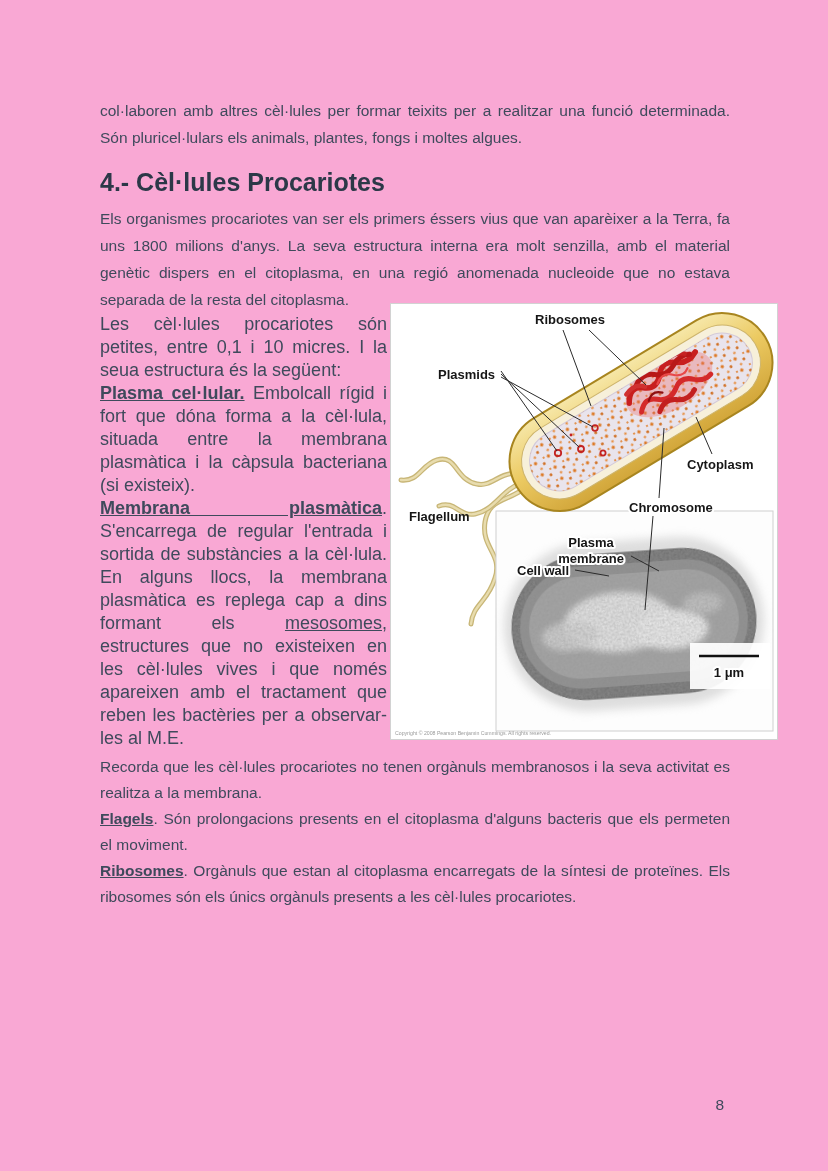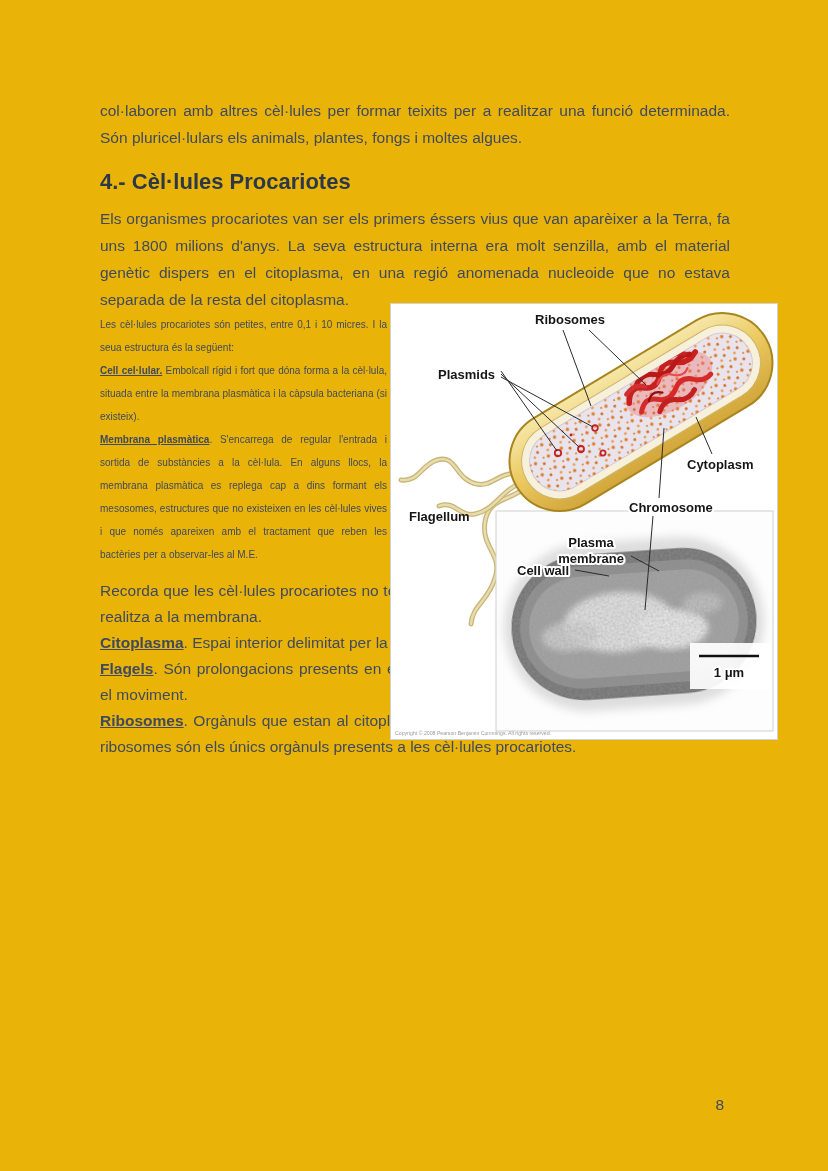--- a/index.html
+++ b/index.html
@@ -1,30 +1,30 @@
 <!DOCTYPE html>
 <html><head>
 <meta charset="utf-8">
 <style>
   * { margin:0; padding:0; box-sizing:border-box; }
   html,body { background:#ffffff; }
   body { font-family:"Liberation Sans", sans-serif; }
-  .page { width:828px; height:1171px; background:#eab308; position:relative; overflow:hidden; }
+  .page { width:828px; height:1171px; background:#f9a8d4; position:relative; overflow:hidden; }
   .content { position:absolute; left:100px; top:97px; width:630px; color:#3f4a5c; }
   .jtext { text-align:justify; }
   .para { font-size:15.5px; line-height:27px; }
-  .heading { font-size:22px; line-height:30px; font-weight:700; color:#2c3848; margin:16px 0 8px 0; }
-  .leftcol { width:287px; font-size:10px; line-height:23px; }
+  .heading { font-size:25px; line-height:30px; font-weight:700; color:#2c3848; margin:16px 0 8px 0; }
+  .leftcol { width:287px; font-size:18px; line-height:23px; }
   .leftcol p { margin:0; }
   .lc-intro { margin:0 0 8px 0; }
   .term { font-weight:700; text-decoration:underline; }
   .block-term { display:block; }
-  .u { }
+  .u { text-decoration:underline; }
   .figure { position:absolute; left:290px; top:206px; width:388px; height:437px; border:1px solid #d2d2d2; background:#ffffff; }
-  .bottom { font-size:15.5px; line-height:26px; margin-top:12px; }
+  .bottom { font-size:15.5px; line-height:26px; margin-top:4px; }
   .bottom p { margin:0; }
   .pagenum { position:absolute; right:104px; top:1096px; font-size:15.5px; color:#3f4a5c; }
   svg text { font-family:"Liberation Sans", sans-serif; }
   .fig-label { font-size:13px; font-weight:700; fill:#161616; }
   .halo { stroke:#ffffff; stroke-width:4px; fill:#ffffff; stroke-linejoin:round; }
   .leader path { stroke:#2b2b2b; stroke-width:1; fill:none; }
   .scalebar-line { stroke:#111111; stroke-width:2.5; }
   .credit { font-size:5.2px; fill:#9a9a9a; font-weight:400; }
 </style>
 </head>
@@ -34,21 +34,21 @@
   <div class="content">
 
     <p class="para jtext">col·laboren amb altres cèl·lules per formar teixits per a realitzar una funció determinada. Són pluricel·lulars els animals, plantes, fongs i moltes algues.</p>
 
     <h1 class="heading">4.- Cèl·lules Procariotes</h1>
 
     <p class="para jtext">Els organismes procariotes van ser els primers éssers vius que van aparèixer a la Terra, fa uns 1800 milions d'anys. La seva estructura interna era molt senzilla, amb el material genètic dispers en el citoplasma, en una regió anomenada nucleoide que no estava separada de la resta del citoplasma.</p>
 
     <div class="leftcol">
       <p class="lc-intro jtext">Les cèl·lules procariotes són petites, entre 0,1 i 10 micres. I la seua estructura és la següent:</p>
-      <p class="jtext"><span class="term">Cell cel·lular.</span><span> Embolcall rígid i fort que dóna forma a la cèl·lula, situada entre la membrana plasmàtica i la càpsula bacteriana (si existeix).</span></p>
+      <p class="jtext"><span class="term">Plasma cel·lular.</span><span> Embolcall rígid i fort que dóna forma a la cèl·lula, situada entre la membrana plasmàtica i la càpsula bacteriana (si existeix).</span></p>
       <p class="jtext"><span class="term">Membrana plasmàtica</span><span>. S'encarrega de regular l'entrada i sortida de substàncies a la cèl·lula. En alguns llocs, la membrana plasmàtica es replega cap a dins formant els </span><span class="u">mesosomes</span><span>, estructures que no existeixen en les cèl·lules vives i que només apareixen amb el tractament que reben les bactèries per a observar-les al M.E.</span></p>
     </div>
 
     <figure class="figure">
       <svg width="386" height="435" viewBox="0 0 386 435" xmlns="http://www.w3.org/2000/svg">
         <defs>
           <linearGradient id="gWall" x1="0" y1="0" x2="0" y2="1">
             <stop offset="0" stop-color="#f6e7a8"></stop>
             <stop offset="0.45" stop-color="#ecca62"></stop>
             <stop offset="1" stop-color="#d2a63a"></stop>
@@ -178,21 +178,20 @@
           <line class="scalebar-line" x1="308" y1="352" x2="368" y2="352"></line>
           <text class="fig-label halo" x="338" y="373" text-anchor="middle">1 μm</text>
           <text class="fig-label" x="338" y="373" text-anchor="middle">1 μm</text>
         </g>
         <text class="credit" x="4" y="431">Copyright © 2008 Pearson Benjamin Cummings. All rights reserved.</text>
       </svg>
     </figure>
 
     <div class="bottom">
       <p class="jtext">Recorda que les cèl·lules procariotes no tenen orgànuls membranosos i la seva activitat es realitza a la membrana.</p>
-      <p class="jtext"><span class="term">Citoplasma</span><span>. Espai interior delimitat per la membrana plasmàtica.</span></p>
       <p class="jtext"><span class="term">Flagels</span><span>. Són prolongacions presents en el citoplasma d'alguns bacteris que els permeten el moviment.</span></p>
       <p class="jtext"><span class="term">Ribosomes</span><span>. Orgànuls que estan al citoplasma encarregats de la síntesi de proteïnes. Els ribosomes són els únics orgànuls presents a les cèl·lules procariotes.</span></p>
     </div>
 
   </div>
 
   <div class="pagenum">8</div>
 </div>
 
 </body></html>

